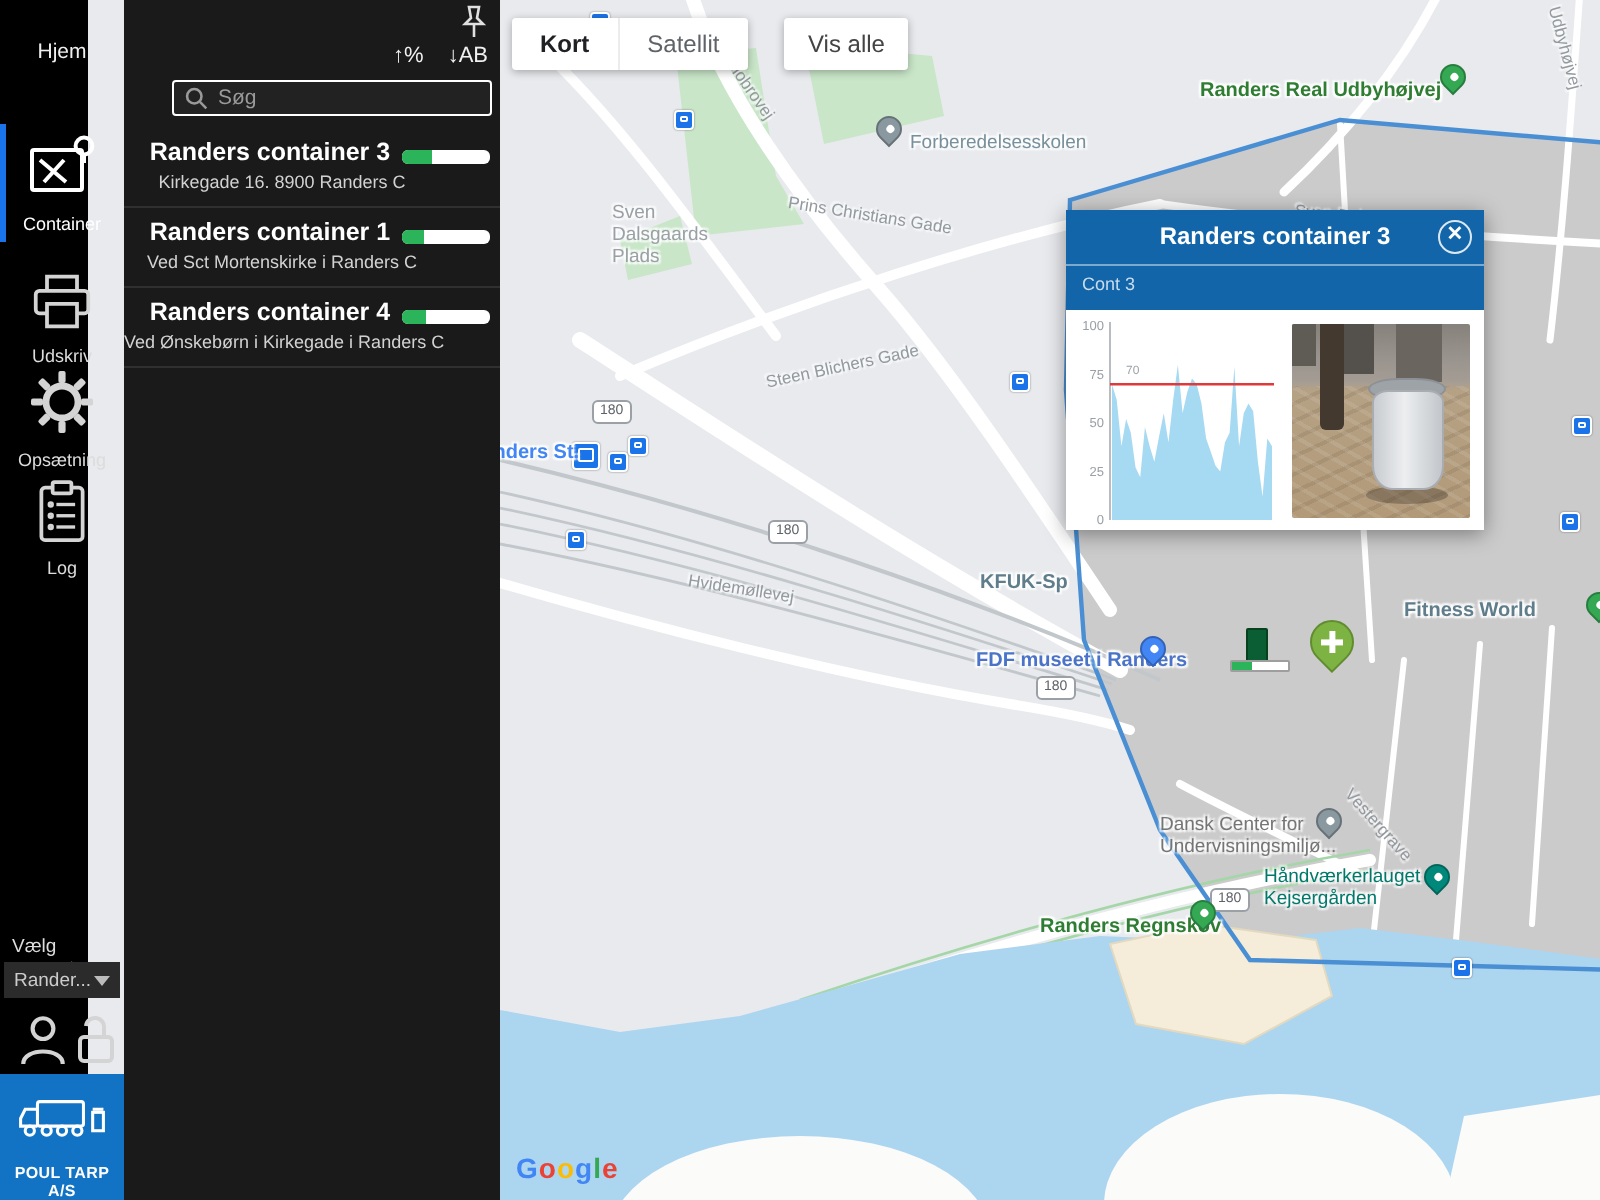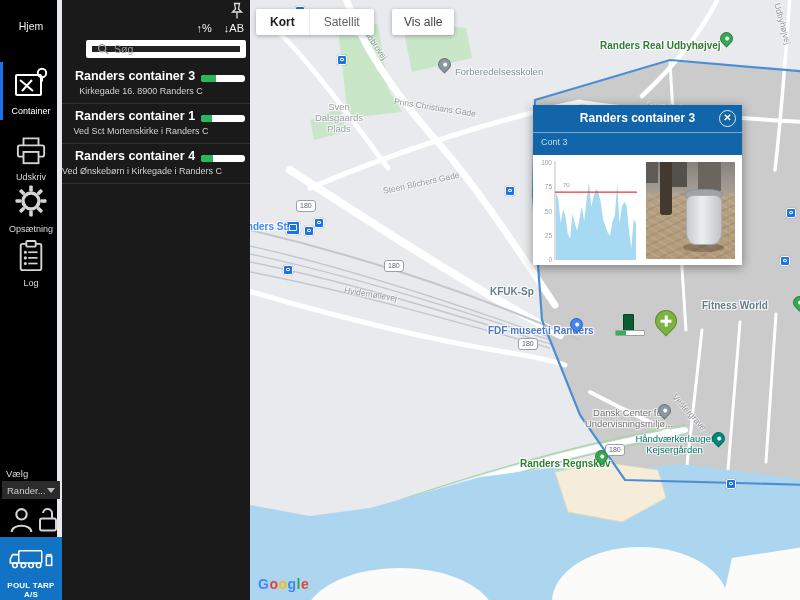--- a/index.html
+++ b/index.html
@@ -12,21 +12,21 @@
   .map svg.geo { position:absolute; left:0; top:0; }
 
   .mtype { position:absolute; left:6px; top:9px; display:flex; background:#fff; box-shadow:0 1px 4px rgba(0,0,0,.3); border-radius:2px; z-index:4; }
   .mbtn { height:26px; line-height:26px; padding:0 14px; font-size:12px; color:#5f6368; cursor:pointer; }
   .mbtn-active { font-weight:bold; color:#202124; }
   .mbtn-sat { border-left:1px solid #ececec; }
   .mshowall { position:absolute; left:142px; top:9px; height:26px; line-height:26px; padding:0 12px; background:#fff; font-size:12px; color:#444; box-shadow:0 1px 4px rgba(0,0,0,.3); border-radius:2px; z-index:4; }
 
   .poi { position:absolute; font-size:10px; font-weight:bold; white-space:nowrap; z-index:3;
          text-shadow:1px 1px 1px #fff,-1px -1px 1px #fff,1px -1px 1px #fff,-1px 1px 1px #fff; }
-  .poi.wrap { white-space:normal; text-align:center; line-height:1.15; }
+  .poi.wrap { white-space:normal; line-height:1.15; }
   .street { position:absolute; font-size:8.5px; color:#93999f; white-space:nowrap; transform-origin:0 0; z-index:2;
             text-shadow:1px 1px 1px #fff,-1px -1px 1px #fff; }
 
   .pin { position:absolute; width:13px; height:13px; border-radius:50% 50% 50% 0; transform:rotate(-45deg); border:1px solid rgba(0,0,0,.25); z-index:3; }
   .pin::after { content:""; position:absolute; left:4px; top:4px; width:4px; height:4px; background:#fff; border-radius:50%; }
   .pin-green { background:#34a853; } .pin-gray { background:#8a98a0; }
   .pin-blue { background:#4285f4; } .pin-teal { background:#00897b; }
 
   .plus-pin { position:absolute; width:22px; height:22px; background:#7cb342; border-radius:50% 50% 50% 0; transform:rotate(-45deg); border:1px solid #618c30; z-index:3; }
   .plus-pin .ph,.plus-pin .pv { position:absolute; left:50%; top:50%; background:#fff; transform:translate(-50%,-50%) rotate(45deg); }
@@ -65,31 +65,31 @@
   .ph-bin-body { position:absolute; left:45%; top:34%; width:40%; height:52%; border:1px solid #a9adb2;
     background:linear-gradient(90deg,#c8cbcf,#eceef0 45%,#c2c6ca); border-radius:8px 8px 10px 10px/6px 6px 12px 12px; }
   .popup-footer { display:flex; background:#1165a8; color:#fff; text-align:center; padding:6px 0 8px; }
   .fcol { flex:1; } .fcol-label { font-size:9px; font-weight:bold; } .fcol-value { font-size:10px; font-weight:bold; margin-top:5px; }
 
   
   .panel { position:absolute; left:62px; top:0; width:188px; height:600px; background:#1a1a1a; z-index:10; }
   .panel-pin { position:absolute; right:5px; top:2px; cursor:pointer; }
   .sortbar { position:absolute; right:6px; top:22px; font-size:11px; color:#f0f0f0; }
   .sortbar span { margin-left:9px; cursor:pointer; }
-  .searchbox { position:absolute; left:24px; top:40px; width:160px; height:18px; background:#222; border:6px solid #ffffff; border-radius:2px; display:flex; align-items:center; padding:0 5px; }
+  .searchbox { position:absolute; left:24px; top:40px; width:160px; height:18px; background:#222; border:1px solid #ffffff; border-radius:2px; display:flex; align-items:center; padding:0 5px; }
   .searchbox input { flex:1; background:transparent; border:none; outline:none; color:#ccc; font-size:10.5px; margin-left:5px; width:100%; font-family:"Liberation Sans",sans-serif; }
   .searchbox input::placeholder { color:#9a9a9a; }
   .citems { position:absolute; left:0; top:64px; width:188px; }
   .citem { position:relative; height:40px; padding-top:5px; border-bottom:1px solid #303030; cursor:pointer; }
   .citem-title { font-size:12.5px; font-weight:bold; color:#fff; text-align:center; margin-right:42px; line-height:1.2; }
   .citem-sub { font-size:9px; color:#d2d2d2; text-align:center; margin-right:30px; margin-top:2px; white-space:nowrap; }
   .cbar { position:absolute; right:5px; top:11px; width:44px; height:7px; background:#fff; border-radius:3px; overflow:hidden; }
 
   
-  .sidebar { position:absolute; left:0; top:0; width:57px; height:600px; background:#000; z-index:11; }
+  .sidebar { position:absolute; left:0; top:0; width:44px; height:600px; background:#000; z-index:11; }
   .nav-home { position:absolute; top:20px; width:62px; text-align:center; font-size:10.5px; color:#eee; cursor:pointer; }
   .snav { position:absolute; width:62px; text-align:center; cursor:pointer; }
   .snav.active::before { content:""; position:absolute; left:0; top:-4px; bottom:-4px; width:3px; background:#1a73e8; }
   .nav-label { font-size:9px; color:#dcdcdc; margin-top:2px; }
   .kunde-label { position:absolute; top:468px; left:6px; font-size:9.5px; color:#ddd; }
   .kunde-select { position:absolute; top:481px; left:2px; width:58px; height:18px; background:#2b2b2b; display:flex; align-items:center; padding:0 5px; cursor:pointer; }
   .kunde-select span.val { flex:1; font-size:9.5px; color:#ccc; overflow:hidden; white-space:nowrap; }
   .chev { width:0; height:0; border-left:4px solid transparent; border-right:4px solid transparent; border-top:5px solid #bbb; }
   .acct { position:absolute; top:506px; cursor:pointer; }
   .brand { position:absolute; top:537px; left:0; width:62px; height:63px; background:#1273c4; text-align:center; padding-top:7px; }

